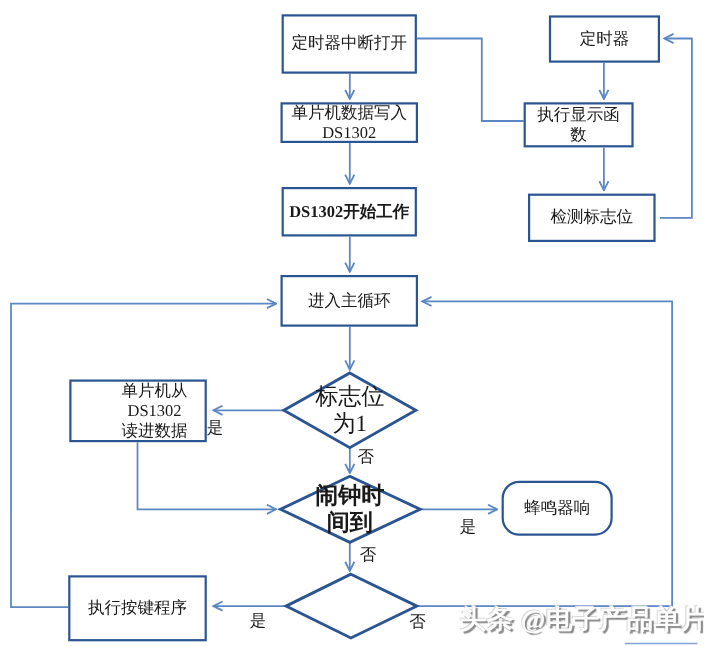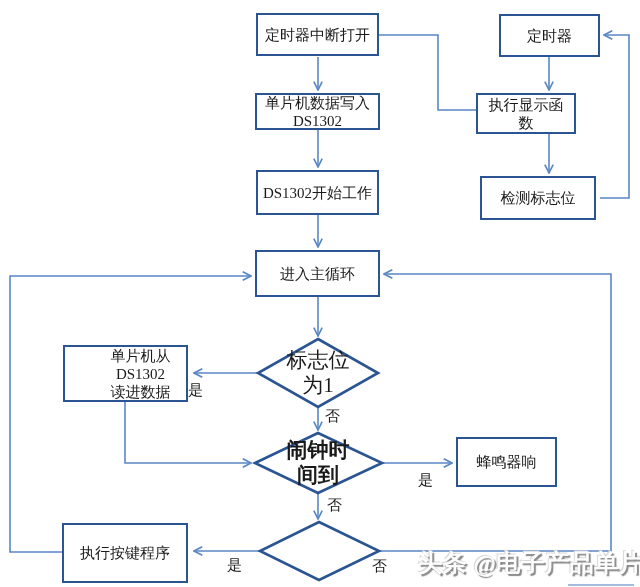--- a/index.html
+++ b/index.html
@@ -62,32 +62,32 @@
     <path class="conn" marker-end="url(#arrow)" d="M260 551 H194"></path>
     <path class="conn" marker-end="url(#arrow)" d="M379 551 H611 V274 H384"></path>
     <path class="conn" marker-end="url(#arrow)" d="M62 552 H10 V276 H251"></path>
     <path class="conn-faint" d="M568 585 H634"></path>
 
     <polygon class="shape" points="318,339 378,373 318,407 258,373"></polygon>
     <polygon class="shape" points="318,433 382,463 318,493 255,463"></polygon>
     <polygon class="shape" points="319,522 379,551 319,580 260,551"></polygon>
   </svg>
 
-  <div class="node" style="left:256px;top:13px;width:123px;height:43px;">定时器中断打开</div>
+  <div class="node" style="left:256px;top:13px;width:123px;height:54px;">定时器中断打开</div>
   <div class="node" style="left:255px;top:93px;width:125px;height:37px;">单片机数据写入
 DS1302</div>
-  <div class="node" style="left:256px;top:170px;width:123px;height:45px;">DS1302开始工作</div>
+  <div class="node" style="left:256px;top:170px;width:123px;height:45px;font-weight:bold;">DS1302开始工作</div>
   <div class="node" style="left:255px;top:250px;width:125px;height:47px;">进入主循环</div>
   <div class="node" style="left:499px;top:14px;width:101px;height:43px;">定时器</div>
   <div class="node" style="left:476px;top:93px;width:100px;height:41px;">执行显示函
 数</div>
   <div class="node" style="left:480px;top:176px;width:116px;height:44px;">检测标志位</div>
   <div class="node" style="left:63px;top:345px;width:125px;height:57px;padding-left:30px;">单片机从DS1302
 读进数据</div>
-  <div class="node" style="left:456px;top:437px;width:101px;height:50px;">蜂鸣器响</div>
+  <div class="node" style="left:456px;top:437px;width:101px;height:50px;border-radius:16px;">蜂鸣器响</div>
   <div class="node" style="left:62px;top:523px;width:126px;height:60px;">执行按键程序</div>
 
   <div class="diamond-label" style="left:268px;top:350px;width:100px;height:46px;">标志位
 为1</div>
   <div class="diamond-label" style="left:268px;top:442px;width:100px;height:42px;font-weight:bold;">闹钟时
 间到</div>
 
   <div class="edge-label" style="left:188px;top:383px;">是</div>
   <div class="edge-label" style="left:325px;top:409px;">否</div>
   <div class="edge-label" style="left:418px;top:473px;">是</div>

